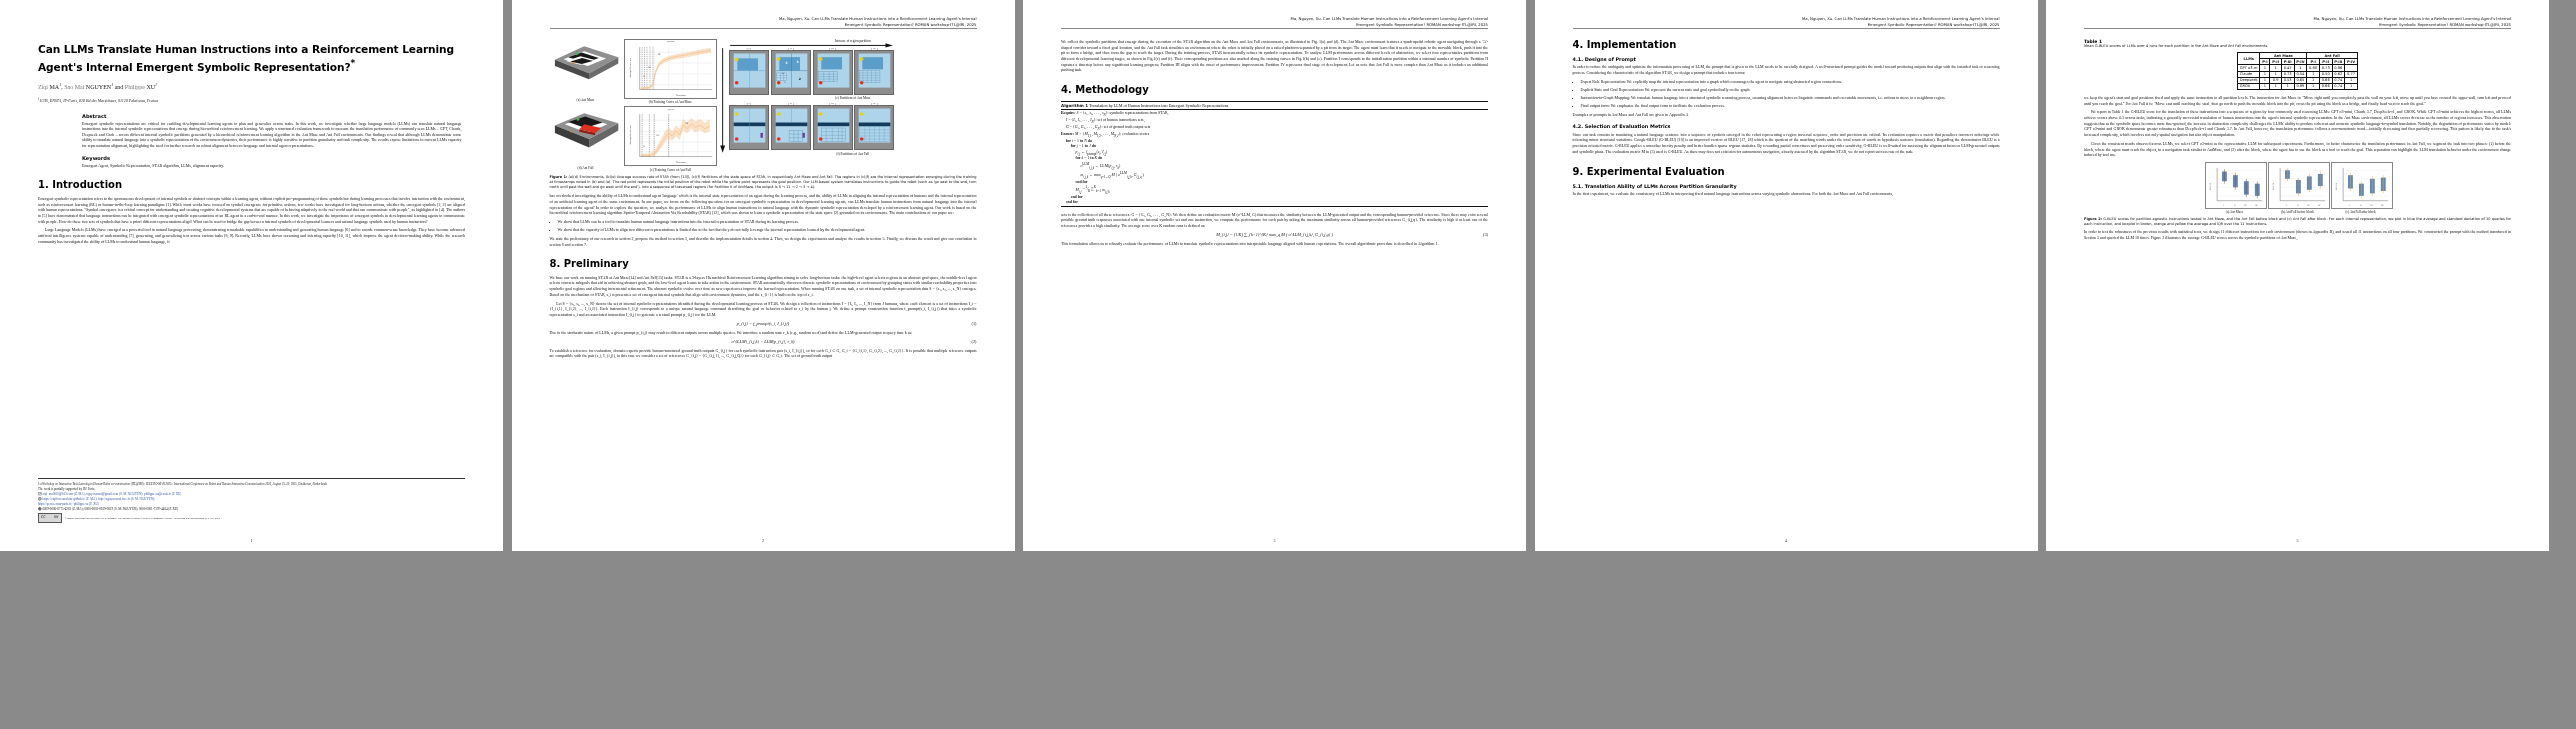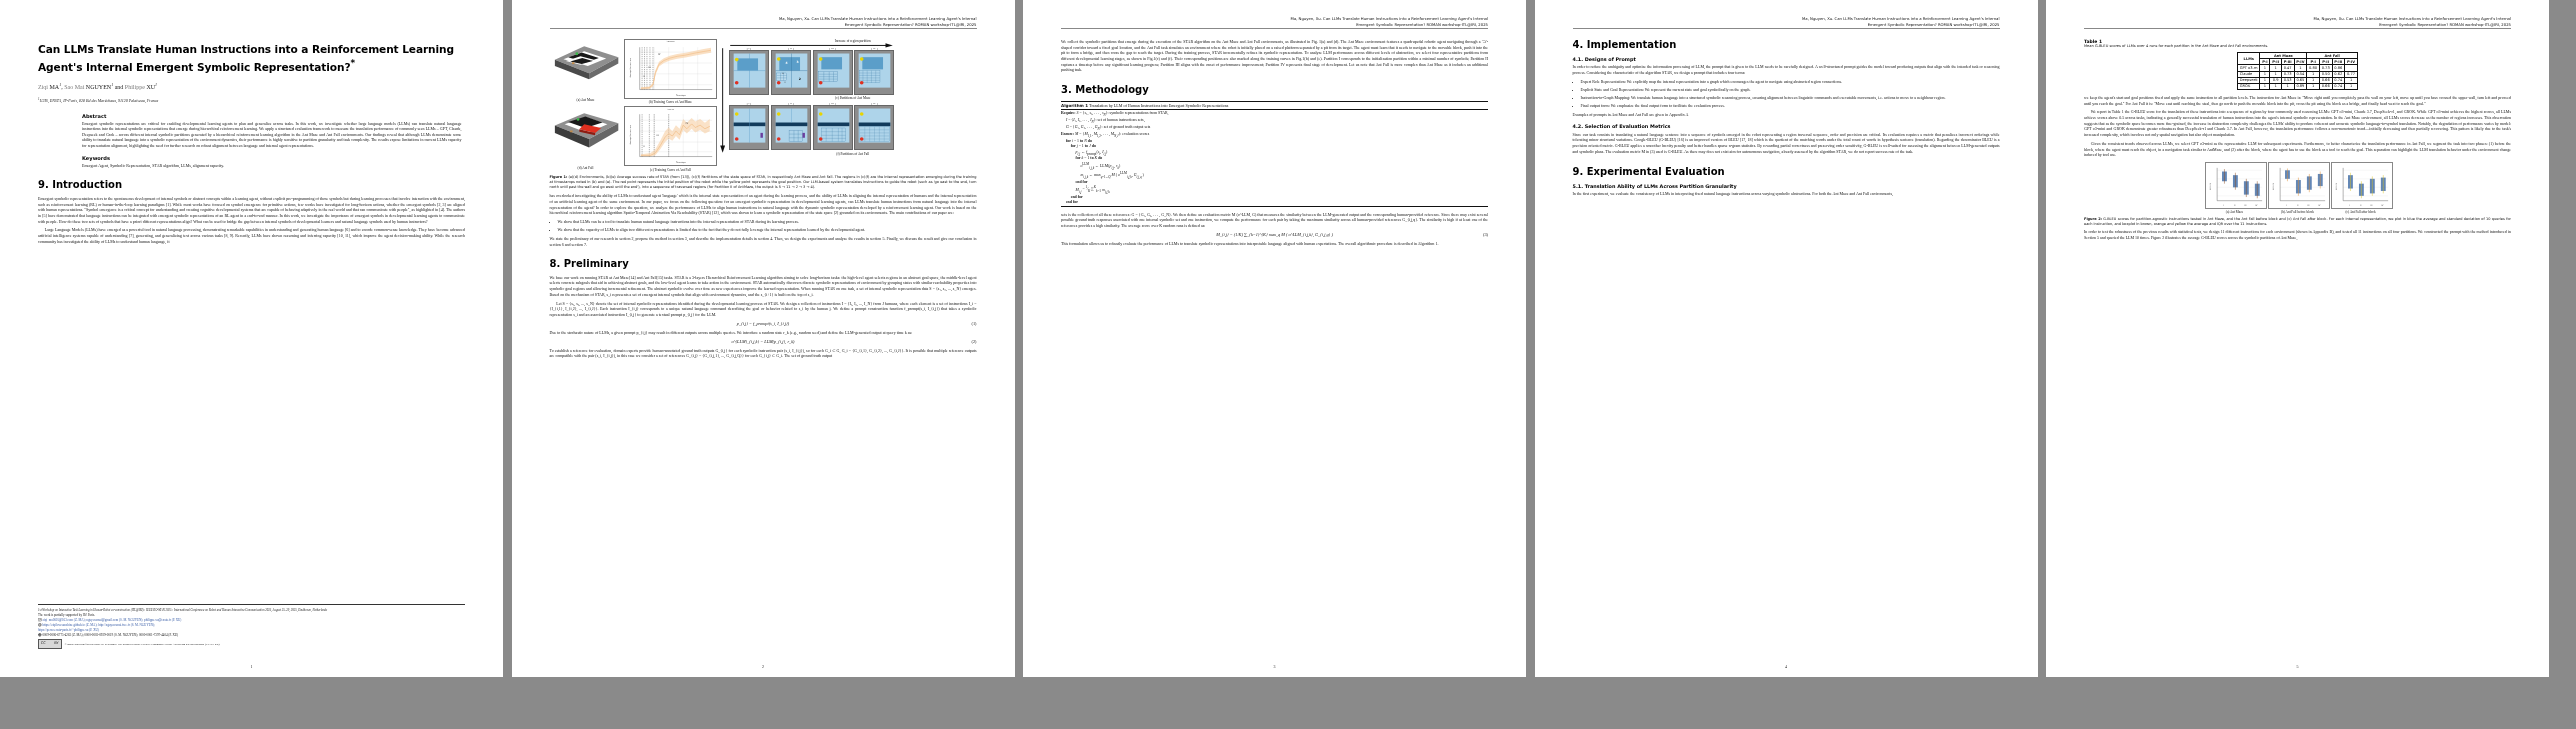--- a/index.html
+++ b/index.html
@@ -1,18 +1,18 @@
 <!DOCTYPE html>
 <html style="font-size:9.7px"><head>
 <meta charset="utf-8">
 <style>
   html,body{margin:0;padding:0;background:#8a8a8a;}
   body{font-family:"Liberation Serif",serif;}
   .spread{width:2576px;height:729px;display:flex;gap:8.5px;background:#8a8a8a;padding:0;box-sizing:border-box;}
-  .page{background:#ffffff;width:503px;height:677px;position:relative;box-sizing:border-box;flex:0 0 503px;overflow:hidden;}
+  .page{background:#ffffff;width:503px;height:551px;position:relative;box-sizing:border-box;flex:0 0 503px;overflow:hidden;}
   .page-inner{position:absolute;left:38px;right:38px;top:16px;bottom:16px;}
 
   .runhead{font-family:"DejaVu Sans","Liberation Sans",sans-serif;font-size:3.8px;line-height:5.5px;color:#111;text-align:right;padding-bottom:1.2px;border-bottom:0.5px solid #888;margin-bottom:9.7px;}
 
   .title{font-family:"DejaVu Sans","Liberation Sans",sans-serif;font-weight:bold;font-size:10.6px;line-height:14px;color:#000;margin:0 0 8px 0;letter-spacing:-0.1px;}
   .authors{font-size:6px;line-height:8.5px;margin-bottom:5.5px;color:#222;}
   .authors .gray{color:#7b7b7b;}
   .authors sup{font-size:4px;font-style:italic;}
   .affil{font-size:4px;font-style:italic;color:#222;margin-bottom:9.7px;}
   .affil sup{font-size:3px;}
@@ -106,21 +106,21 @@
       </div>
       <div class="affil"><sup>1</sup><span>U2IS, ENSTA, IP-Paris, 828 Bd des Maréchaux, 91120 Palaiseau, France</span></div>
 
       <div class="abs-wrap">
         <div class="abs-h">Abstract</div>
         <p class="abs-b">Emergent symbolic representations are critical for enabling developmental learning agents to plan and generalize across tasks. In this work, we investigate whether large language models (LLMs) can translate natural language instructions into the internal symbolic representations that emerge during hierarchical reinforcement learning. We apply a structured evaluation framework to measure the translation performance of commonly seen LLMs – GPT, Claude, Deepseek and Grok – across different internal symbolic partitions generated by a hierarchical reinforcement learning algorithm in the Ant Maze and Ant Fall environments. Our findings reveal that although LLMs demonstrate some ability to translate natural language into a symbolic representation of the environment dynamics, their performance is highly sensitive to partition granularity and task complexity. The results expose limitations in current LLMs capacity for representation alignment, highlighting the need for further research on robust alignment between language and internal agent representations.</p>
         <div class="abs-h">Keywords</div>
         <p class="kw">Emergent Agent, Symbolic Representation, STAR algorithm, LLMs, alignment capacity.</p>
       </div>
 
-      <h2 class="sec">9.  Introduction</h2>
+      <h2 class="sec">1.  Introduction</h2>
       <p class="body">Emergent symbolic representation refers to the spontaneous development of internal symbols or abstract concepts within a learning agent, without explicit pre-programming of those symbols but during learning processes that involve interaction with the environment, such as reinforcement learning (RL) or human-in-the-loop learning paradigms [1]. While most works have focused on symbol emergence for primitive actions, few works have investigated for long-horizon actions, whether the emergent symbols [2, 3] are aligned with human representations. "Symbol emergence is a critical concept for understanding and creating cognitive developmental systems that are capable of behaving adaptively in the real world and that can communicate with people", as highlighted in [4]. The authors in [5] have demonstrated that language instructions can be integrated with emergent symbolic representations of an RL agent in a end-to-end manner. In this work, we investigate the importance of emergent symbols in developmental learning agents to communicate with people. How do these two sets of symbols that have a priori different representations align? What can be used to bridge the gap between internal symbols of developmental learners and natural language symbols used by human instructors?</p>
       <p class="body ind">Large Language Models (LLMs) have emerged as a powerful tool in natural language processing, demonstrating remarkable capabilities in understanding and generating human language [6] and to encode common-sense knowledge. They have become advanced artificial intelligence systems capable of understanding [7], generating, and generalizing text across various tasks [8, 9]. Recently, LLMs have shown reasoning and inferring capacity [10, 11], which improve the agent decision-making ability. While the research community has investigated the ability of LLMs to understand human language, it</p>
     </div>
 
     <div class="footn">
       <p class="wsline">1st Workshop on Interactive Task Learning in Human-Robot co-construction (ITL@IRI) : IEEE RO-MAN 2025 : International Conference on Robot and Human Interactive Communication 2025, August 25–29, 2025, Eindhoven, Netherlands</p>
       <p>The work is partially supported by Hi! Paris.</p>
       <p><span class="ico">
         <svg width="3.6" height="3.6" viewBox="0 0 10 10">
               <rect x="0.5" y="1.5" width="9" height="7" rx="1" fill="none" stroke="#222" stroke-width="1"></rect>
@@ -474,21 +474,21 @@
   </div>
 
   <div class="page">
     <div class="page-inner">
       <div class="runhead">
         <div>Ma, Nguyen, Xu. Can LLMs Translate Human Instructions into a Reinforcement Learning Agent's Internal</div>
           <div>Emergent Symbolic Representation? ROMAN workshop-ITL@IRI, 2025</div>
       </div>
       <p class="body">We collect the symbolic partitions that emerge during the execution of the STAR algorithm on the Ant Maze and Ant Fall environments, as illustrated in Fig. 1(a) and (d). The Ant Maze environment features a quadrupedal robotic agent navigating through a '⊐'-shaped corridor toward a fixed goal location, and the Ant Fall task simulates an environment where the robot is initially placed on a raised platform separated by a pit from its target. The agent must learn that it needs to navigate to the movable block, push it into the pit to form a bridge, and then cross the gap to reach the target. During the training process, STAR incrementally refines its symbolic representation. To analyze LLM performance across different levels of abstraction, we select four representative partitions from different developmental learning stages, as shown in Fig.1(c) and (f). Their corresponding positions are also marked along the training curves in Fig.1(b) and (e). Partition I corresponds to the initialization partition within a minimal number of symbols; Partition II captures a timestep before any significant learning progress; Partition III aligns with the onset of performance improvement; Partition IV represents final stage of development. Let us note that Ant Fall is more complex than Ant Maze as it includes an additional pushing task.</p>
 
-      <h2 class="sec">3.  Methodology</h2>
+      <h2 class="sec">4.  Methodology</h2>
 
       <div class="algo">
         <div class="hd">
           <b>Algorithm 1</b><span> Translation by LLM of Human Instructions into Emergent Symbolic Representations</span>
         </div>
         <div class="body" id="algo-lines">
             <div class="ln i0"><b>Require:</b> <i>S</i> = {<i>s</i>₁, <i>s</i>₂, . . . , <i>s<sub>N</sub></i>}: symbolic representations from STAR,</div>
             <div class="ln i1"><i>I</i> = {<i>I</i>₁, <i>I</i>₂, . . . , <i>I<sub>N</sub></i>}: set of human instructions sets,</div>
             <div class="ln i1"><i>G</i> = {<i>G</i>₁, <i>G</i>₂, . . . , <i>G<sub>N</sub></i>}: set of ground truth output sets</div>
             <div class="ln i0"><b>Ensure:</b> <i>M</i> = {<i>M</i><sub>1,1</sub>, <i>M</i><sub>1,2</sub>, . . . , <i>M<sub>N,J</sub></i>}: evaluation scores</div>

